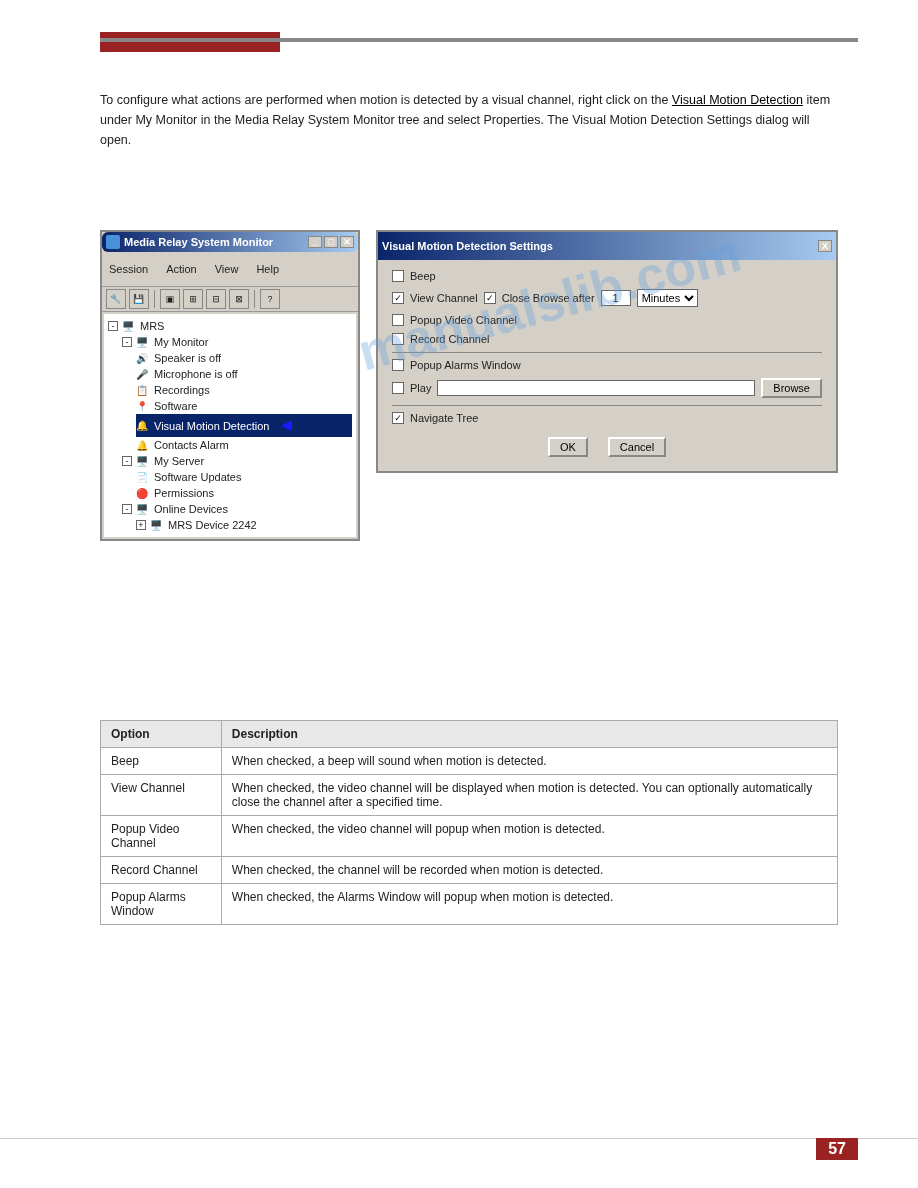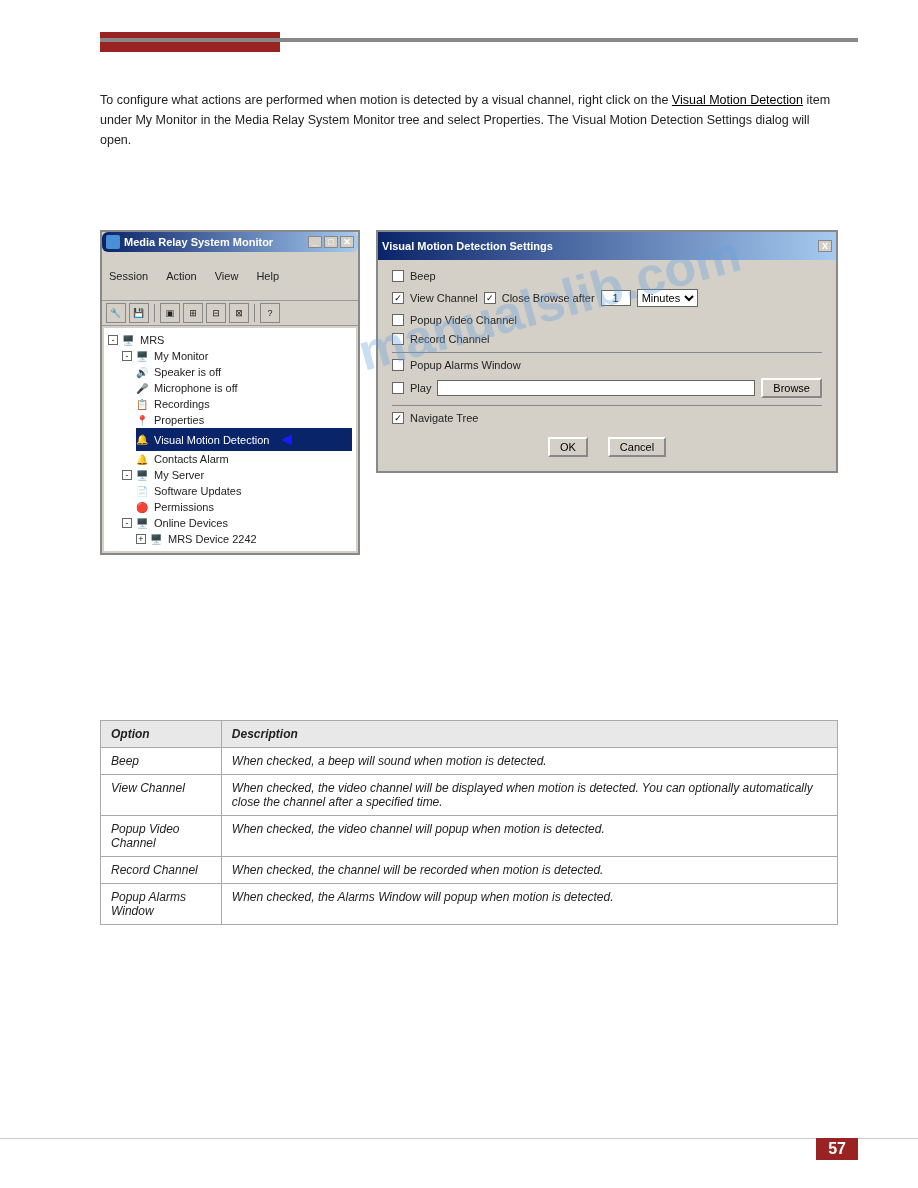--- a/index.html
+++ b/index.html
@@ -111,21 +111,21 @@
     .win-menubar {
       background: #d4d0c8;
       border-bottom: 1px solid #999;
       padding: 1px 4px;
       display: flex;
       gap: 12px;
       font-size: 11px;
     }
     .win-menubar span {
       cursor: pointer;
-      padding: 17px 3px;
+      padding: 10px 3px;
     }
 
     
     .win-toolbar {
       background: #d4d0c8;
       padding: 2px 4px;
       display: flex;
       gap: 3px;
       border-bottom: 1px solid #999;
       align-items: center;
@@ -307,21 +307,20 @@
     .table-area {
       position: absolute;
       top: 720px;
       left: 100px;
       right: 80px;
     }
     .info-table {
       width: 100%;
       border-collapse: collapse;
       font-size: 12px;
-      font-style: italic;
     }
     .info-table th, .info-table td {
       border: 1px solid #aaa;
       padding: 6px 10px;
       vertical-align: top;
     }
     .info-table th {
       background: #e8e8e8;
       font-weight: bold;
       text-align: left;
@@ -421,21 +420,21 @@
         <span>Microphone is off</span>
       </div>
 
       <div class="tree-indent2 tree-item">
         <span class="tree-icon">📋</span>
         <span>Recordings</span>
       </div>
 
       <div class="tree-indent2 tree-item">
         <span class="tree-icon">📍</span>
-        <span>Properties</span>
+        <span>Software</span>
       </div>
 
       <div class="tree-indent2 tree-item selected">
         <span class="tree-icon">🔔</span>
         <span>Visual Motion Detection</span>
         <span class="arrow-indicator">◄</span>
       </div>
 
       <div class="tree-indent2 tree-item">
         <span class="tree-icon">🔔</span>

